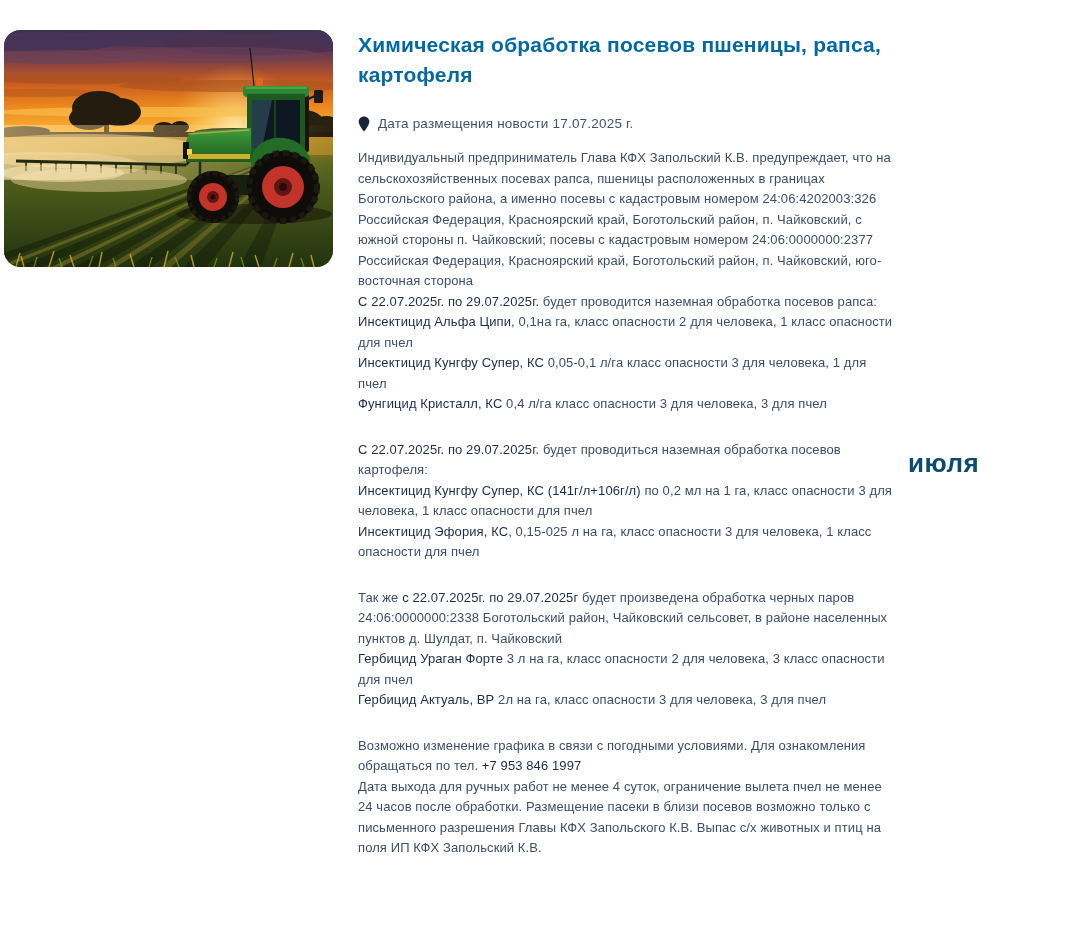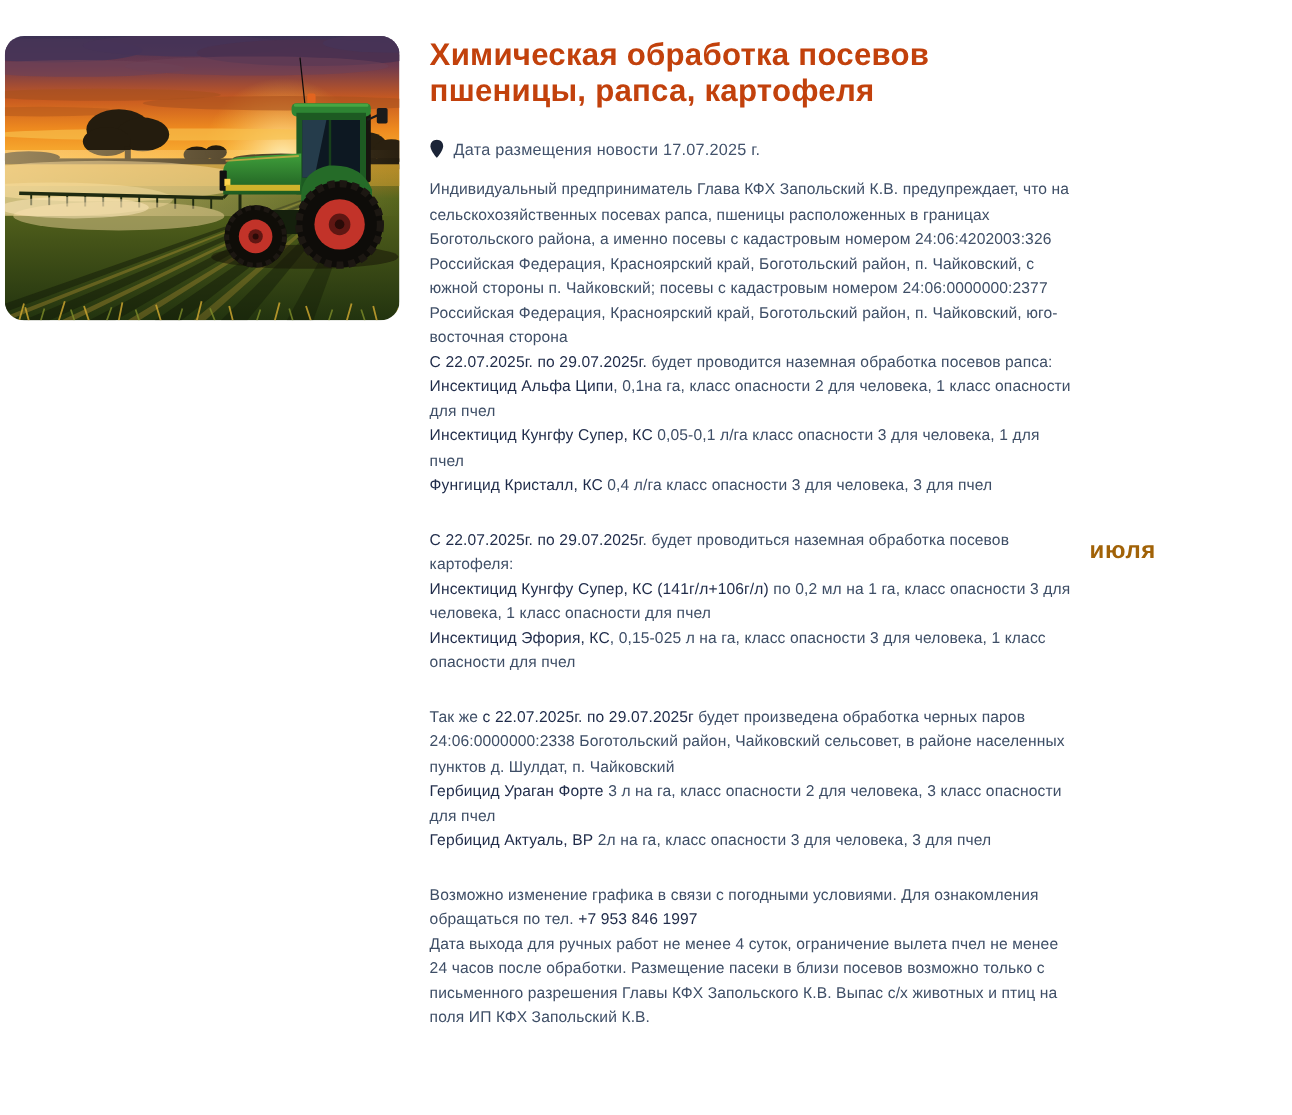--- a/index.html
+++ b/index.html
@@ -15,46 +15,46 @@
     width:329px;height:237px;
     border-radius:16px;overflow:hidden;
   }
   .photo svg{display:block;width:100%;height:100%;}
   .article{
     position:absolute;left:358px;top:30px;width:535px;
     color:#3e4e66;
   }
   .title{
     margin:0 0 26px 0;
-    font-size:26px;line-height:30px;
-    font-weight:800;color:#c2410c;letter-spacing:.2px;
+    font-size:21px;line-height:30px;
+    font-weight:800;color:#0369a1;letter-spacing:.2px;
   }
   .date-row{
-    display:flex;align-items:center;gap:8px;
+    display:flex;gap:8px;
     margin:0 0 16px 0;
     font-size:13.5px;color:#42526b;letter-spacing:.2px;
   }
   .pin{flex:0 0 auto;display:flex;}
   .para{
     margin:0 0 25px 0;
     font-size:13px;line-height:20.5px;
     color:#3e4e66;letter-spacing:.1px;
   }
   .para strong{color:#1f2b49;font-weight:400;}
   .badge{
     position:absolute;left:908px;top:437px;
   }
   .badge .range{
     font-size:57px;line-height:1;
     font-weight:800;color:#2b5d8e;letter-spacing:1px;
   }
   .badge .month{
     margin-top:11px;
-    font-size:20px;font-weight:800;
-    color:#a16207;letter-spacing:.5px;
+    font-size:26px;font-weight:800;
+    color:#0c4a6e;letter-spacing:.5px;
   }
 </style>
 </head>
 <body>
 
 <div class="page">
 
   <div class="photo">
     <svg viewBox="0 0 329 237" preserveAspectRatio="none">
       <defs>

